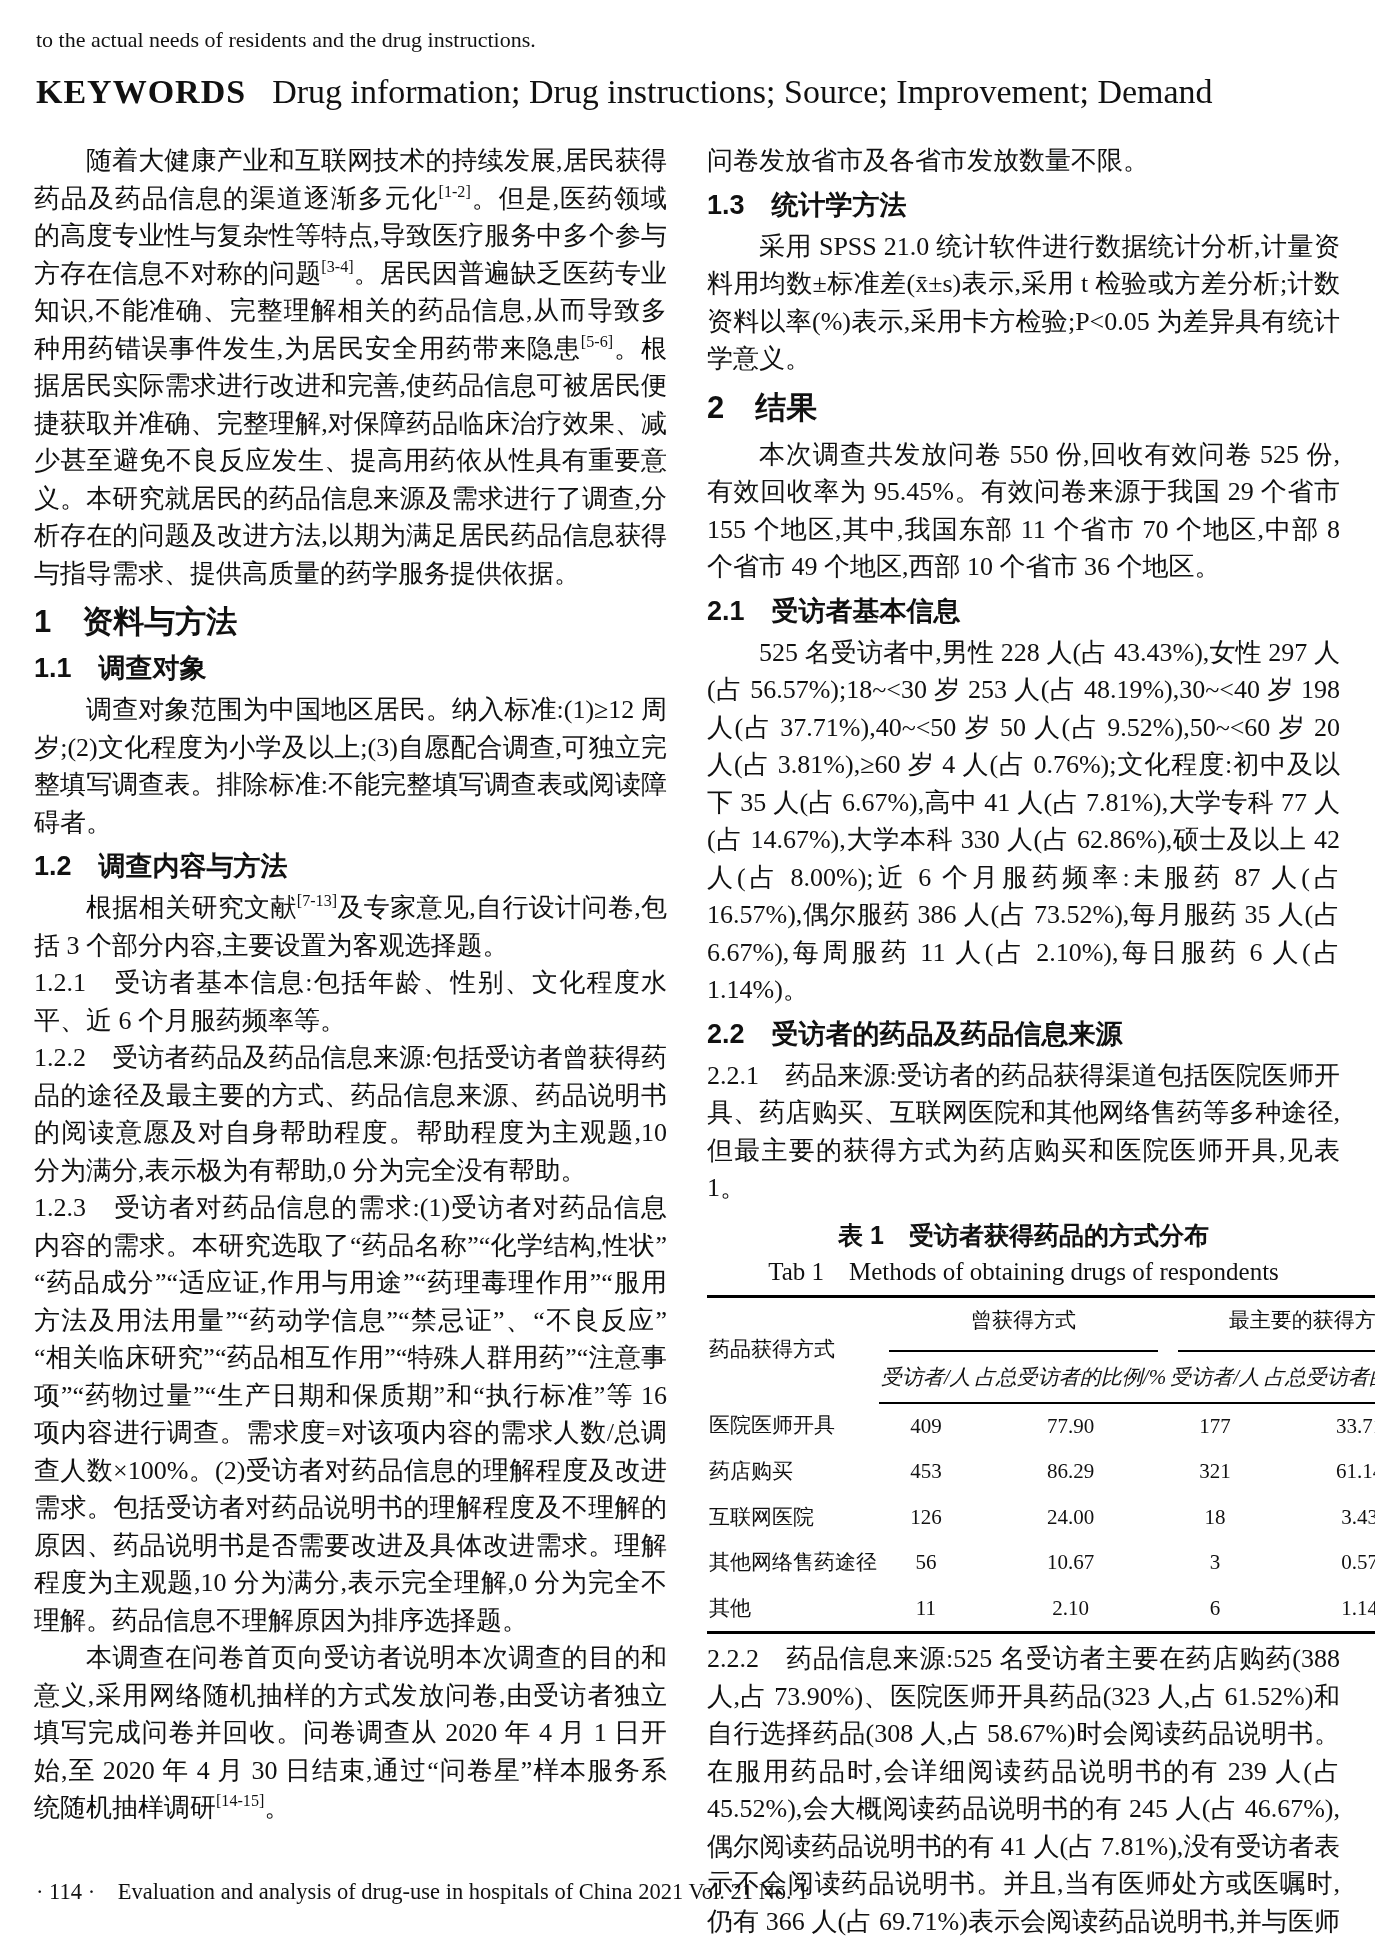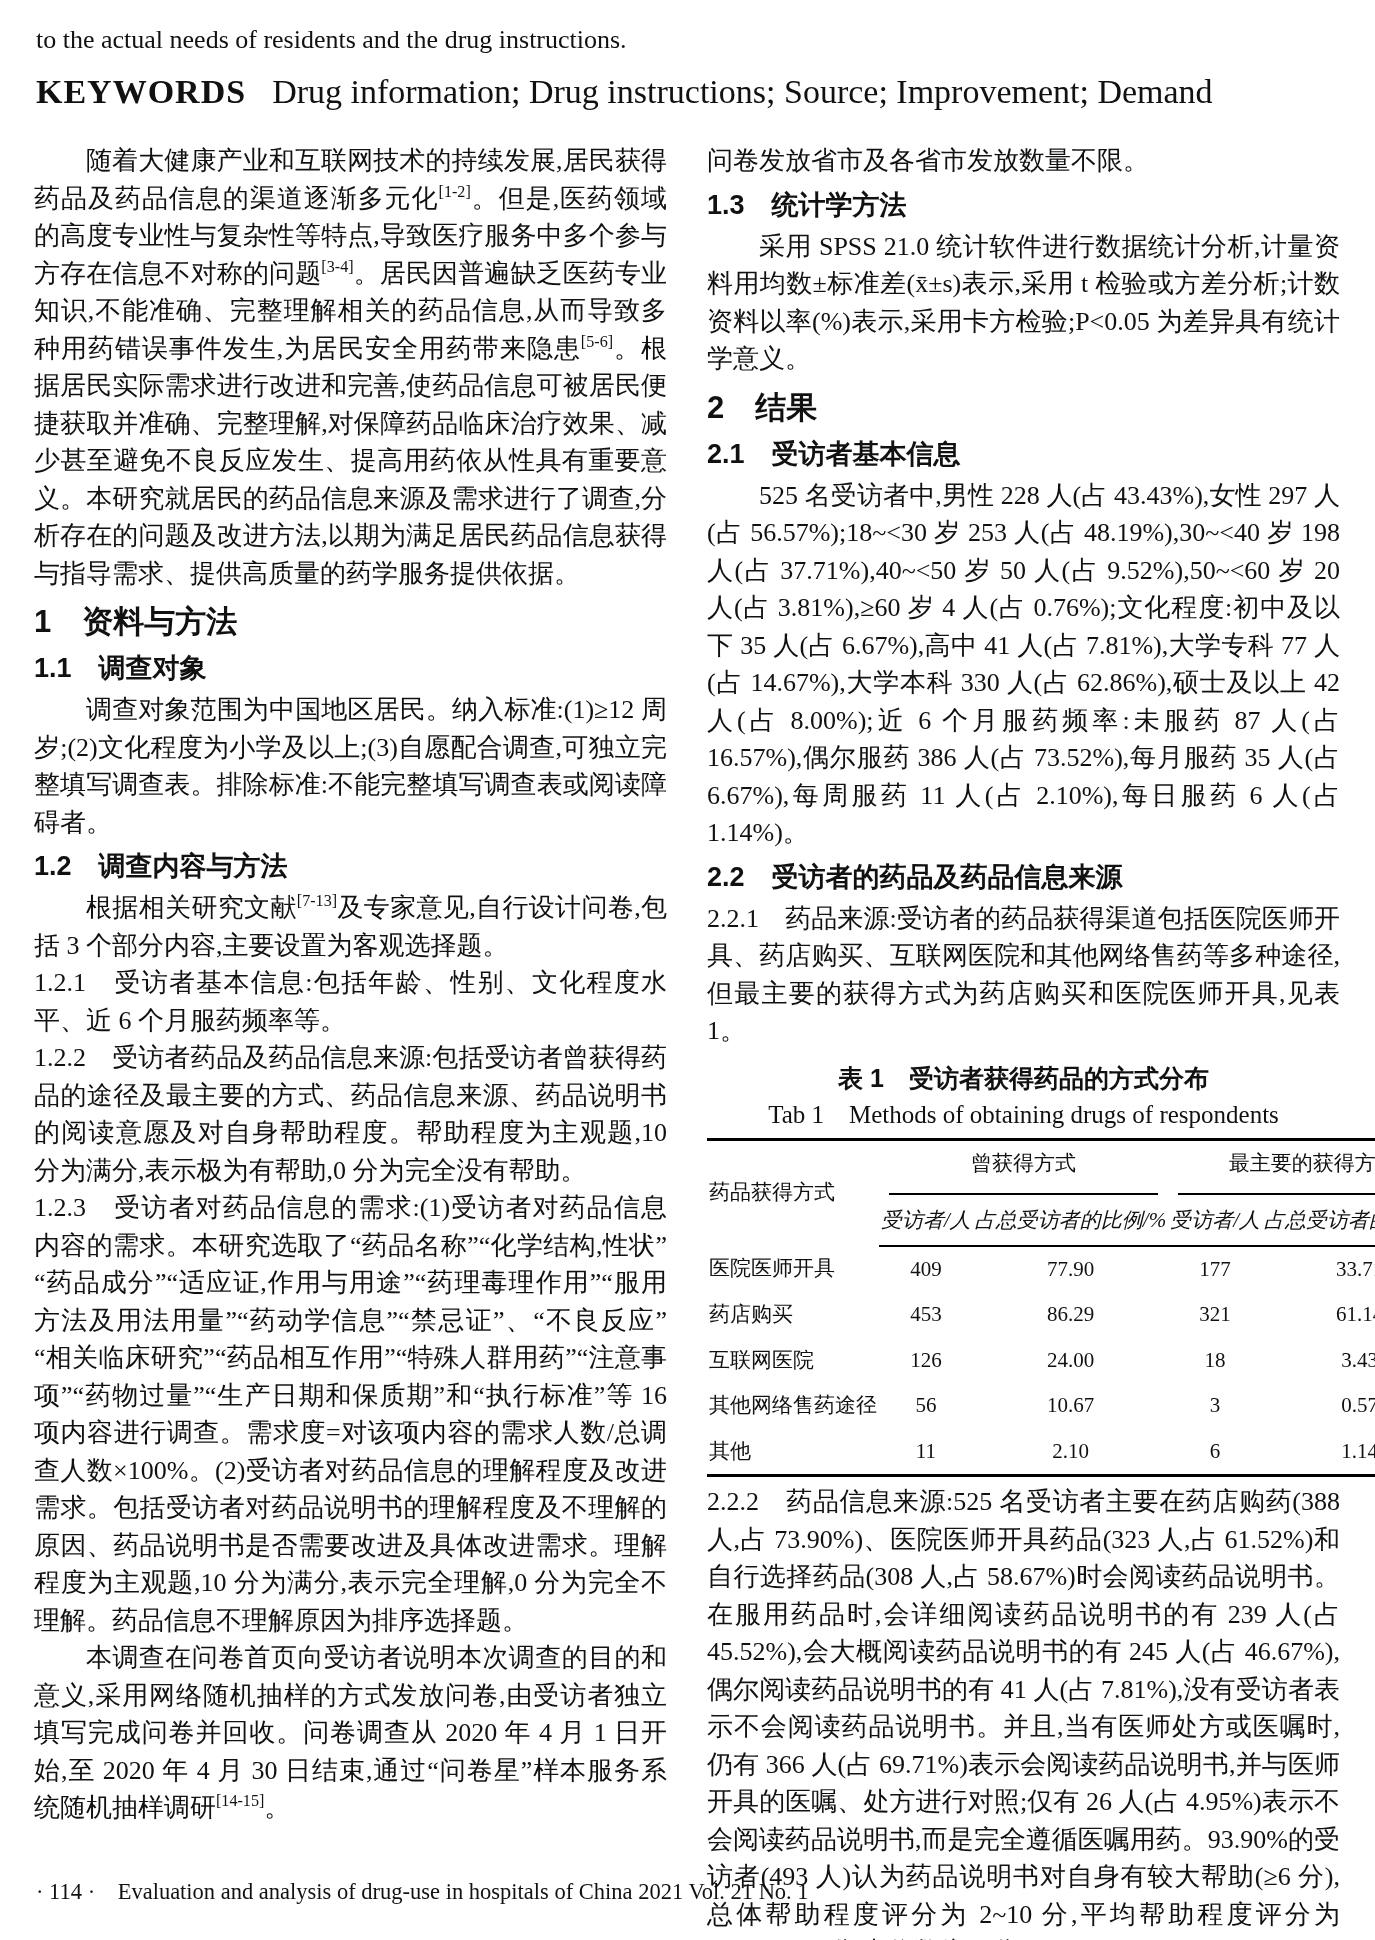--- a/index.html
+++ b/index.html
@@ -8,21 +8,21 @@
     width:1375px;height:1940px;
     margin:0 auto;
     background:#ffffff;
     color:#111;
     font-family:"Liberation Serif","DejaVu Serif",serif;
     overflow:hidden;
     box-sizing:border-box;
   }
   .hdr-en{
     margin:24px 36px 4px 36px;
-    font-size:26px;
+    font-size:22px;
     line-height:32px;
   }
   .kw-line{
     margin:20px 36px 0 36px;
     font-size:34px;
     line-height:32px;
   }
   .kw-label{font-weight:bold;letter-spacing:1px;margin-right:26px;}
   .columns{
     display:flex;
@@ -133,20 +133,21 @@
       <p class="para noindent">1.2.2　受访者药品及药品信息来源:包括受访者曾获得药品的途径及最主要的方式、药品信息来源、药品说明书的阅读意愿及对自身帮助程度。帮助程度为主观题,10 分为满分,表示极为有帮助,0 分为完全没有帮助。</p>
       <p class="para noindent">1.2.3　受访者对药品信息的需求:(1)受访者对药品信息内容的需求。本研究选取了“药品名称”“化学结构,性状”“药品成分”“适应证,作用与用途”“药理毒理作用”“服用方法及用法用量”“药动学信息”“禁忌证”、“不良反应”“相关临床研究”“药品相互作用”“特殊人群用药”“注意事项”“药物过量”“生产日期和保质期”和“执行标准”等 16 项内容进行调查。需求度=对该项内容的需求人数/总调查人数×100%。(2)受访者对药品信息的理解程度及改进需求。包括受访者对药品说明书的理解程度及不理解的原因、药品说明书是否需要改进及具体改进需求。理解程度为主观题,10 分为满分,表示完全理解,0 分为完全不理解。药品信息不理解原因为排序选择题。</p>
       <p class="para">本调查在问卷首页向受访者说明本次调查的目的和意义,采用网络随机抽样的方式发放问卷,由受访者独立填写完成问卷并回收。问卷调查从 2020 年 4 月 1 日开始,至 2020 年 4 月 30 日结束,通过“问卷星”样本服务系统随机抽样调研<sup>[14-15]</sup>。</p>
     </div>
 
     <div class="col">
       <p class="para noindent">问卷发放省市及各省市发放数量不限。</p>
       <div class="h2">1.3　统计学方法</div>
       <p class="para">采用 SPSS 21.0 统计软件进行数据统计分析,计量资料用均数±标准差(x̄±s)表示,采用 t 检验或方差分析;计数资料以率(%)表示,采用卡方检验;P&lt;0.05 为差异具有统计学意义。</p>
       <div class="h1">2　结果</div>
+      <p class="para">本次调查共发放问卷 550 份,回收有效问卷 525 份,有效回收率为 95.45%。有效问卷来源于我国 29 个省市 155 个地区,其中,我国东部 11 个省市 70 个地区,中部 8 个省市 49 个地区,西部 10 个省市 36 个地区。</p>
       <div class="h2">2.1　受访者基本信息</div>
       <p class="para">525 名受访者中,男性 228 人(占 43.43%),女性 297 人(占 56.57%);18~&lt;30 岁 253 人(占 48.19%),30~&lt;40 岁 198 人(占 37.71%),40~&lt;50 岁 50 人(占 9.52%),50~&lt;60 岁 20 人(占 3.81%),≥60 岁 4 人(占 0.76%);文化程度:初中及以下 35 人(占 6.67%),高中 41 人(占 7.81%),大学专科 77 人(占 14.67%),大学本科 330 人(占 62.86%),硕士及以上 42 人(占 8.00%);近 6 个月服药频率:未服药 87 人(占 16.57%),偶尔服药 386 人(占 73.52%),每月服药 35 人(占 6.67%),每周服药 11 人(占 2.10%),每日服药 6 人(占 1.14%)。</p>
       <div class="h2">2.2　受访者的药品及药品信息来源</div>
       <p class="para noindent">2.2.1　药品来源:受访者的药品获得渠道包括医院医师开具、药店购买、互联网医院和其他网络售药等多种途径,但最主要的获得方式为药店购买和医院医师开具,见表 1。</p>
 
       <div class="tbl-wrap">
         <div class="tbl-title-zh">表 1　受访者获得药品的方式分布</div>
         <div class="tbl-title-en">Tab 1　Methods of obtaining drugs of respondents</div>
         <table class="drug">
           <thead>

